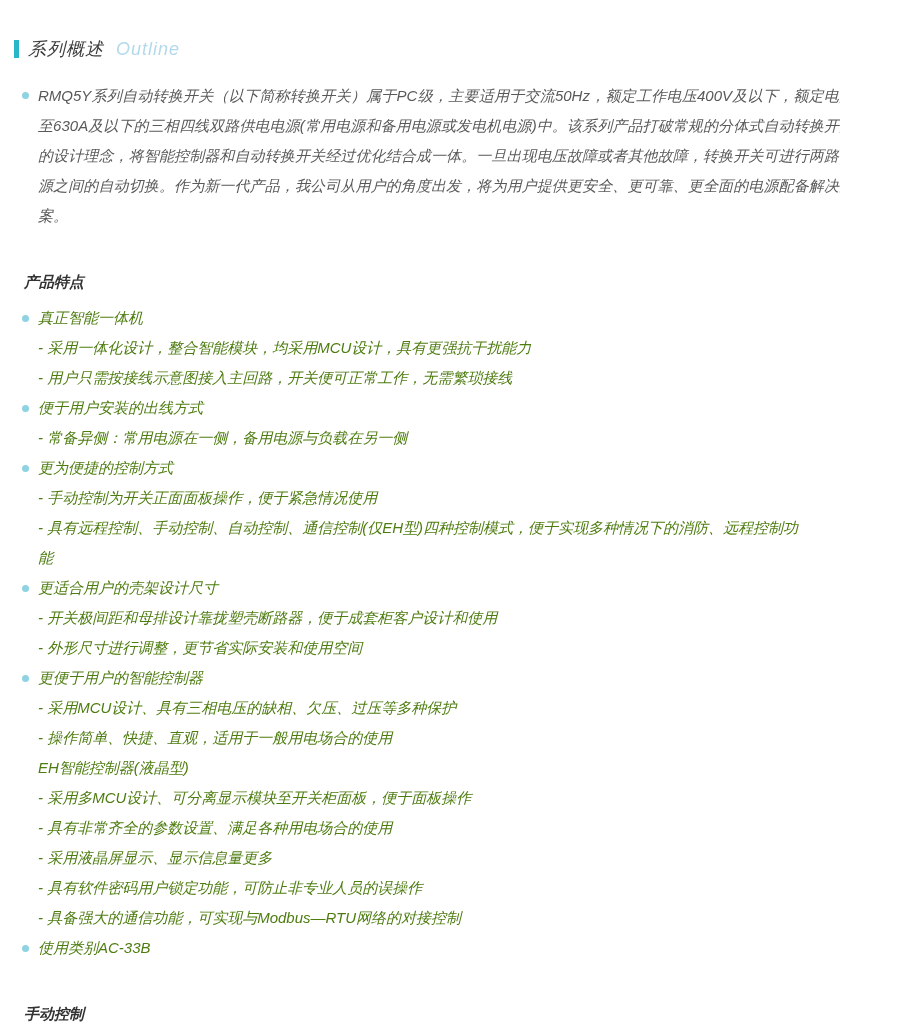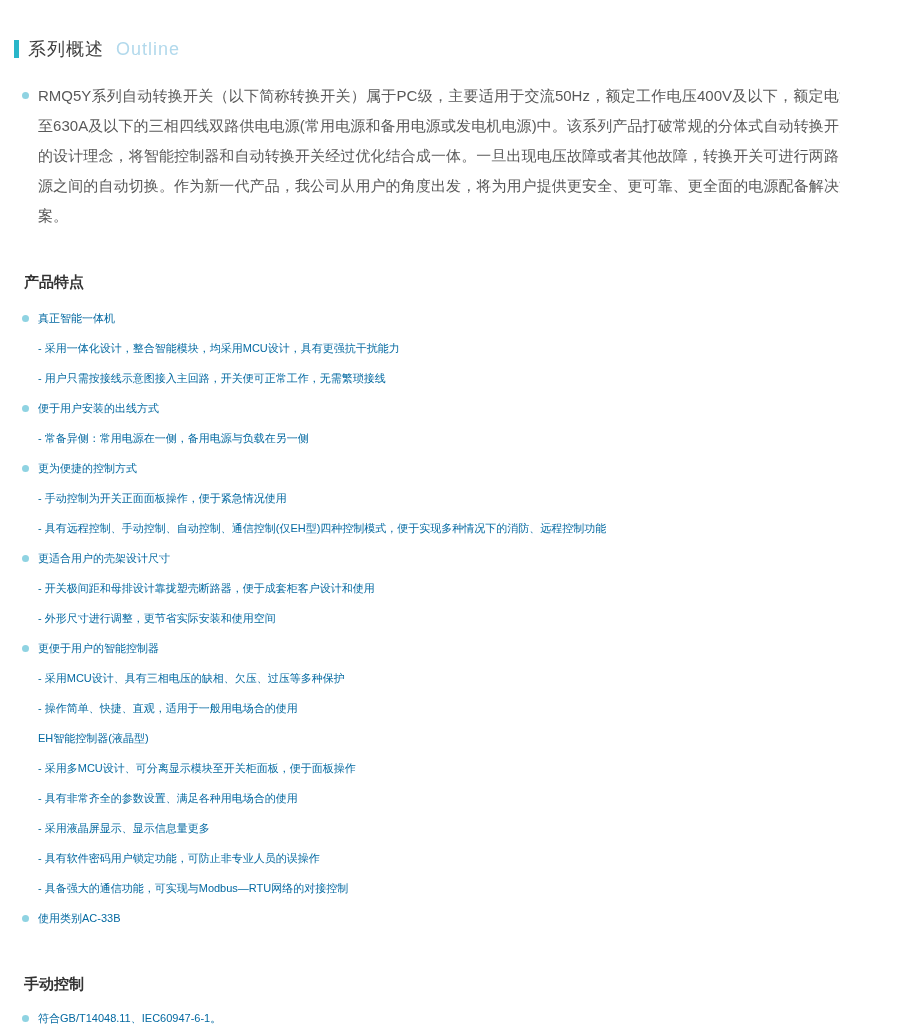--- a/index.html
+++ b/index.html
@@ -7,20 +7,21 @@
     padding: 0;
     background: #ffffff;
     font-family: "Liberation Sans", "DejaVu Sans", sans-serif;
   }
   .page {
     width: 840px;
     height: 1028px;
     background: #ffffff;
     overflow: hidden;
     box-sizing: border-box;
+    font-style: italic;
   }
   
   .header {
     margin: 38px 0 0 14px;
     display: flex;
     align-items: center;
     height: 22px;
   }
   .accent-bar {
     width: 5px;
@@ -68,22 +69,22 @@
   }
   
   .list {
     margin-top: 10px;
   }
   .row {
     position: relative;
     padding-left: 38px;
     padding-right: 40px;
     line-height: 30px;
-    font-size: 11px;
-    color: #0369a1;
+    font-size: 15px;
+    color: #4d7c0f;
   }
   .dot {
     width: 7px;
     height: 7px;
     border-radius: 50%;
     background: #8fd3e2;
     display: inline-block;
   }
   .row .dot {
     position: absolute;

